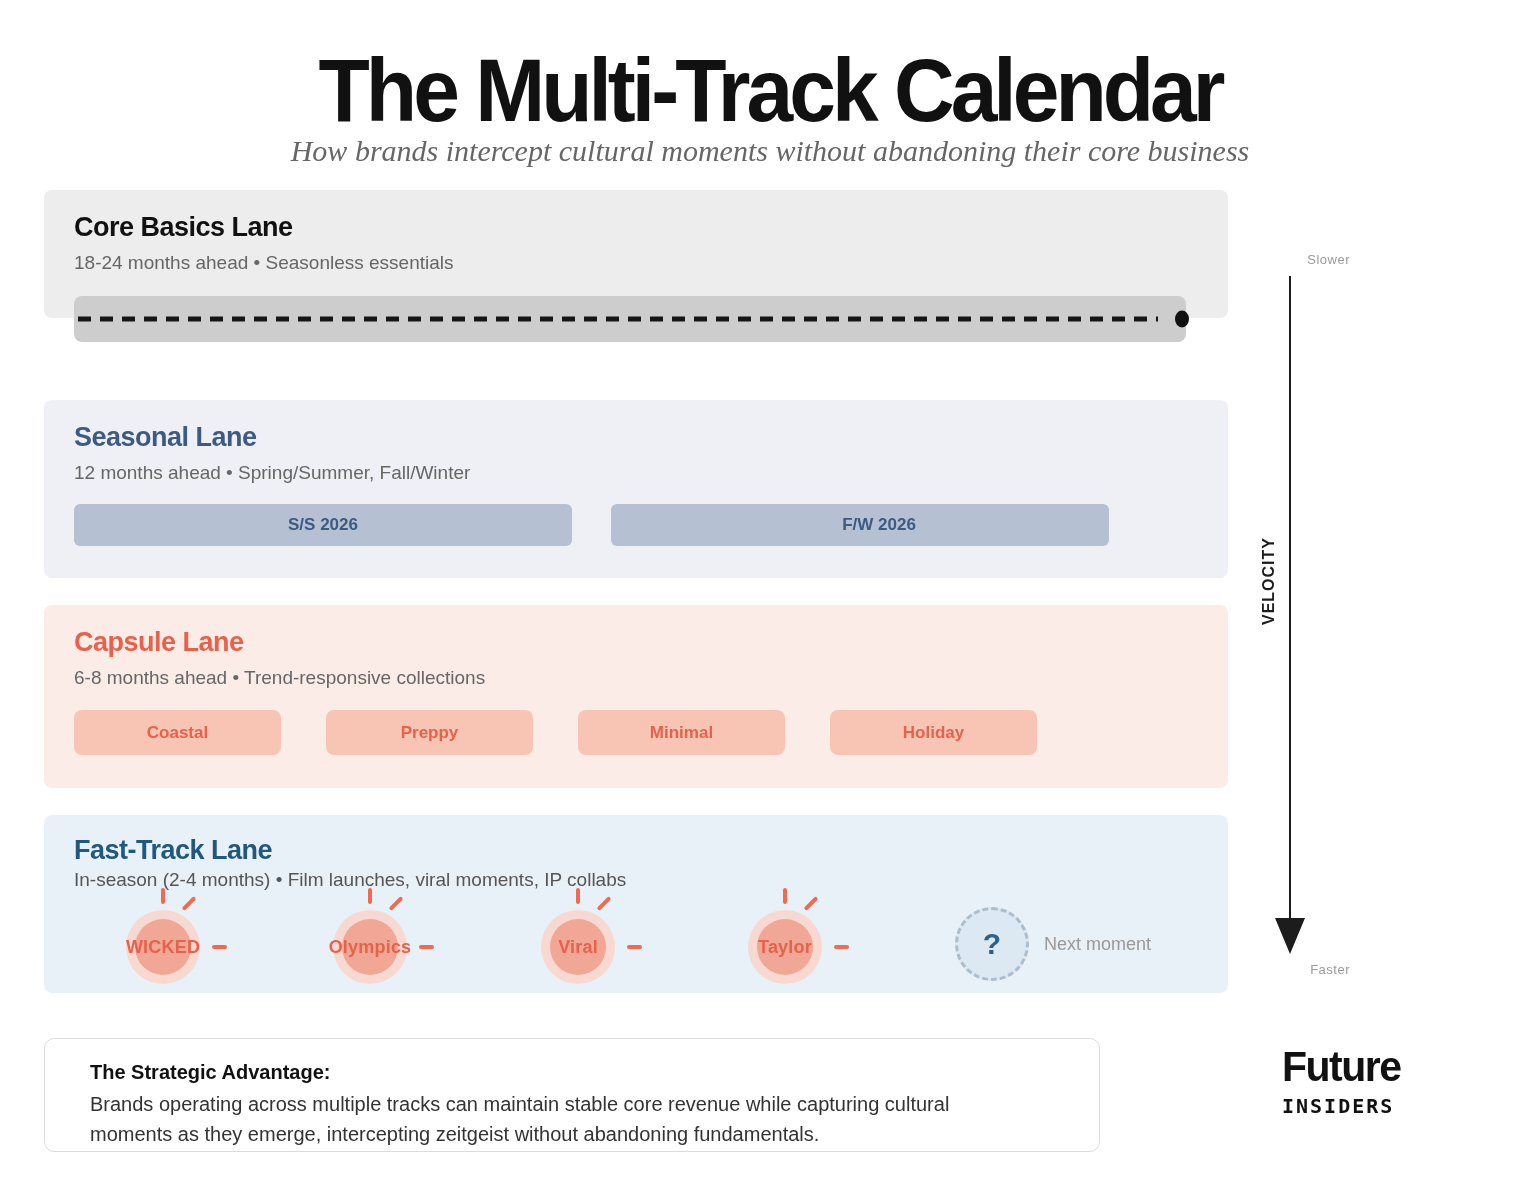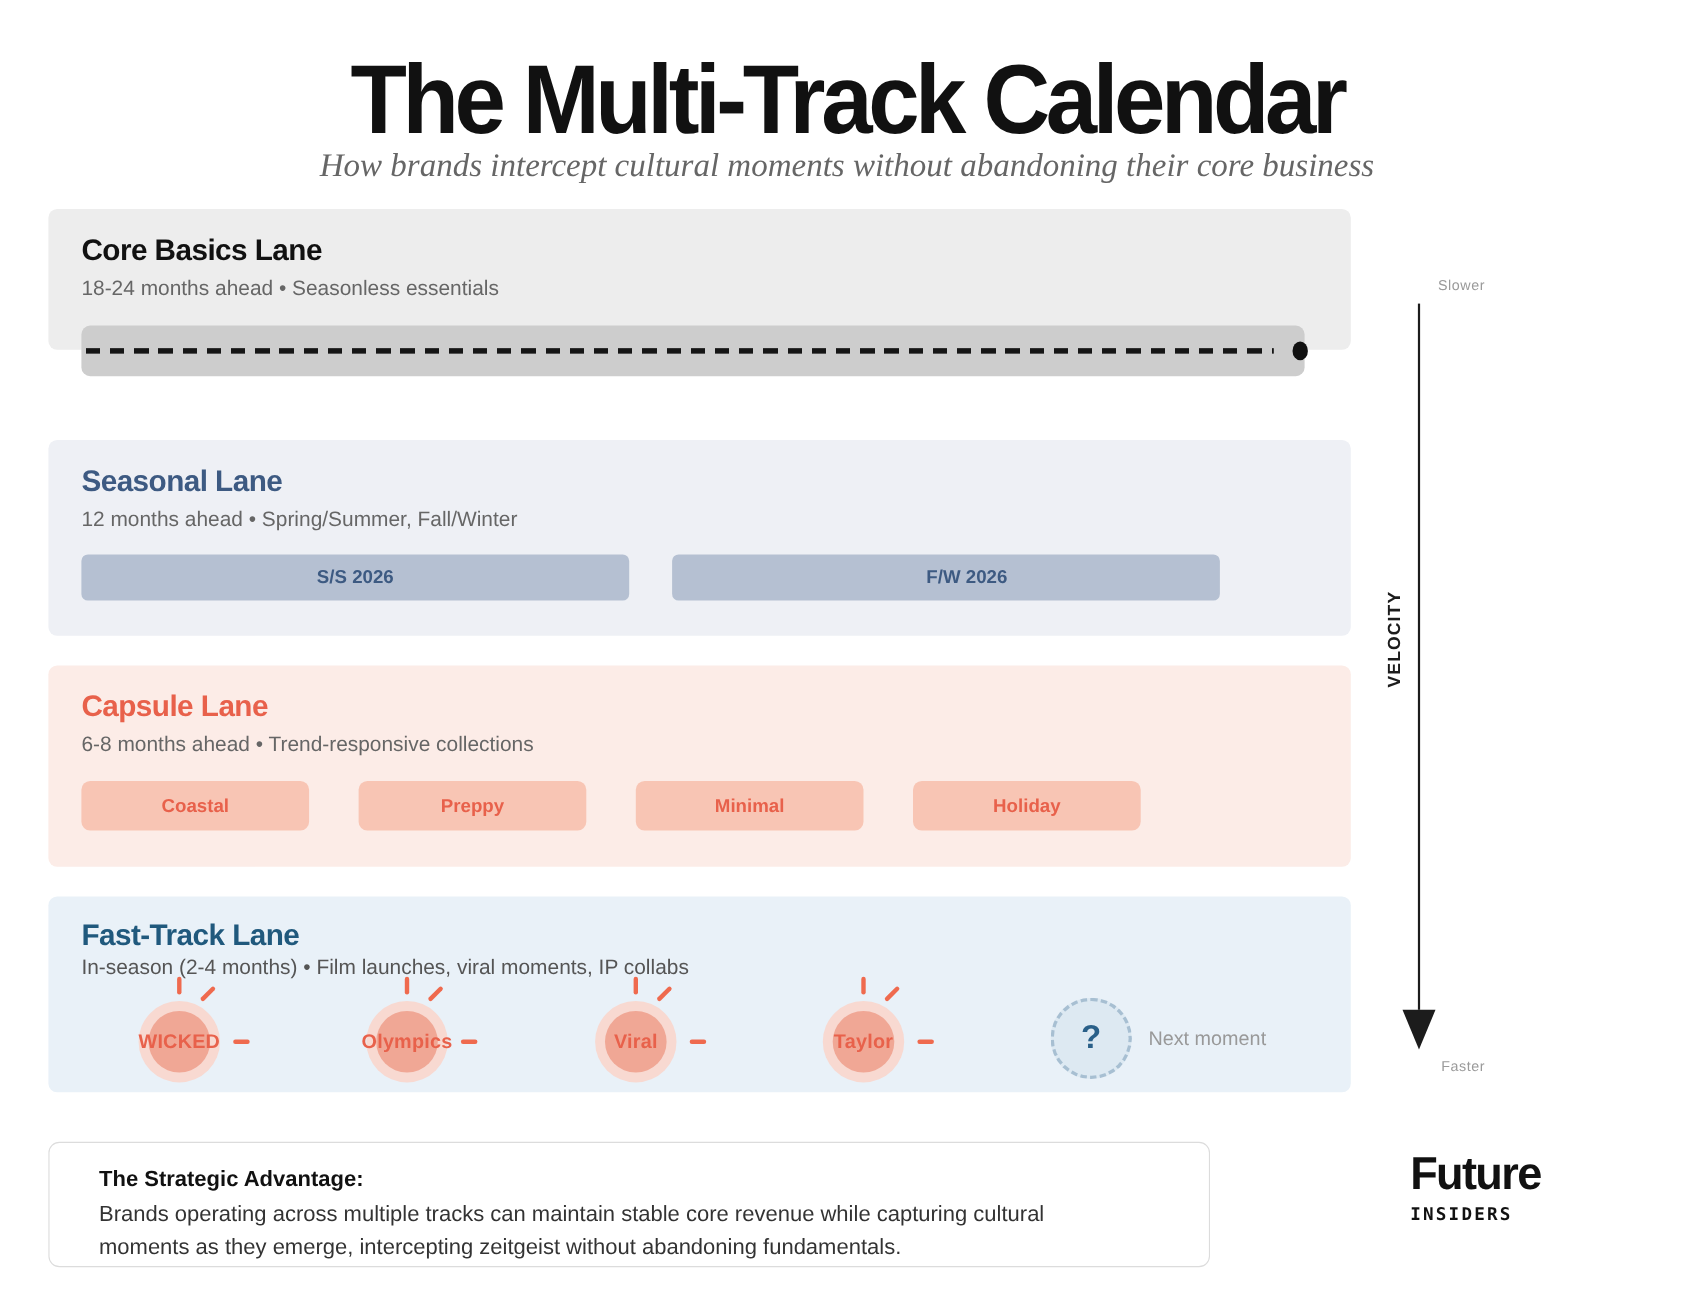--- a/index.html
+++ b/index.html
@@ -173,21 +173,21 @@
   .logo {
     position:absolute; left:1282px; top:1048px; color:#111;
   }
   .logo-line {
     font-size:41px; font-weight:bold; letter-spacing:-1.5px;
     line-height:38px; transform-origin:left; transform:scaleY(1.02);
   }
   .logo-insiders {
     margin-top:8px;
     font-family:"DejaVu Sans Mono", monospace;
-    font-size:16px; font-weight:bold; letter-spacing:2px;
+    font-size:20px; font-weight:bold; letter-spacing:2px;
   }
 </style>
 </head>
 <body>
 
 <div class="canvas">
 
   <div class="main-title">The Multi-Track Calendar</div>
   <div class="main-subtitle">How brands intercept cultural moments without abandoning their core business</div>
 

